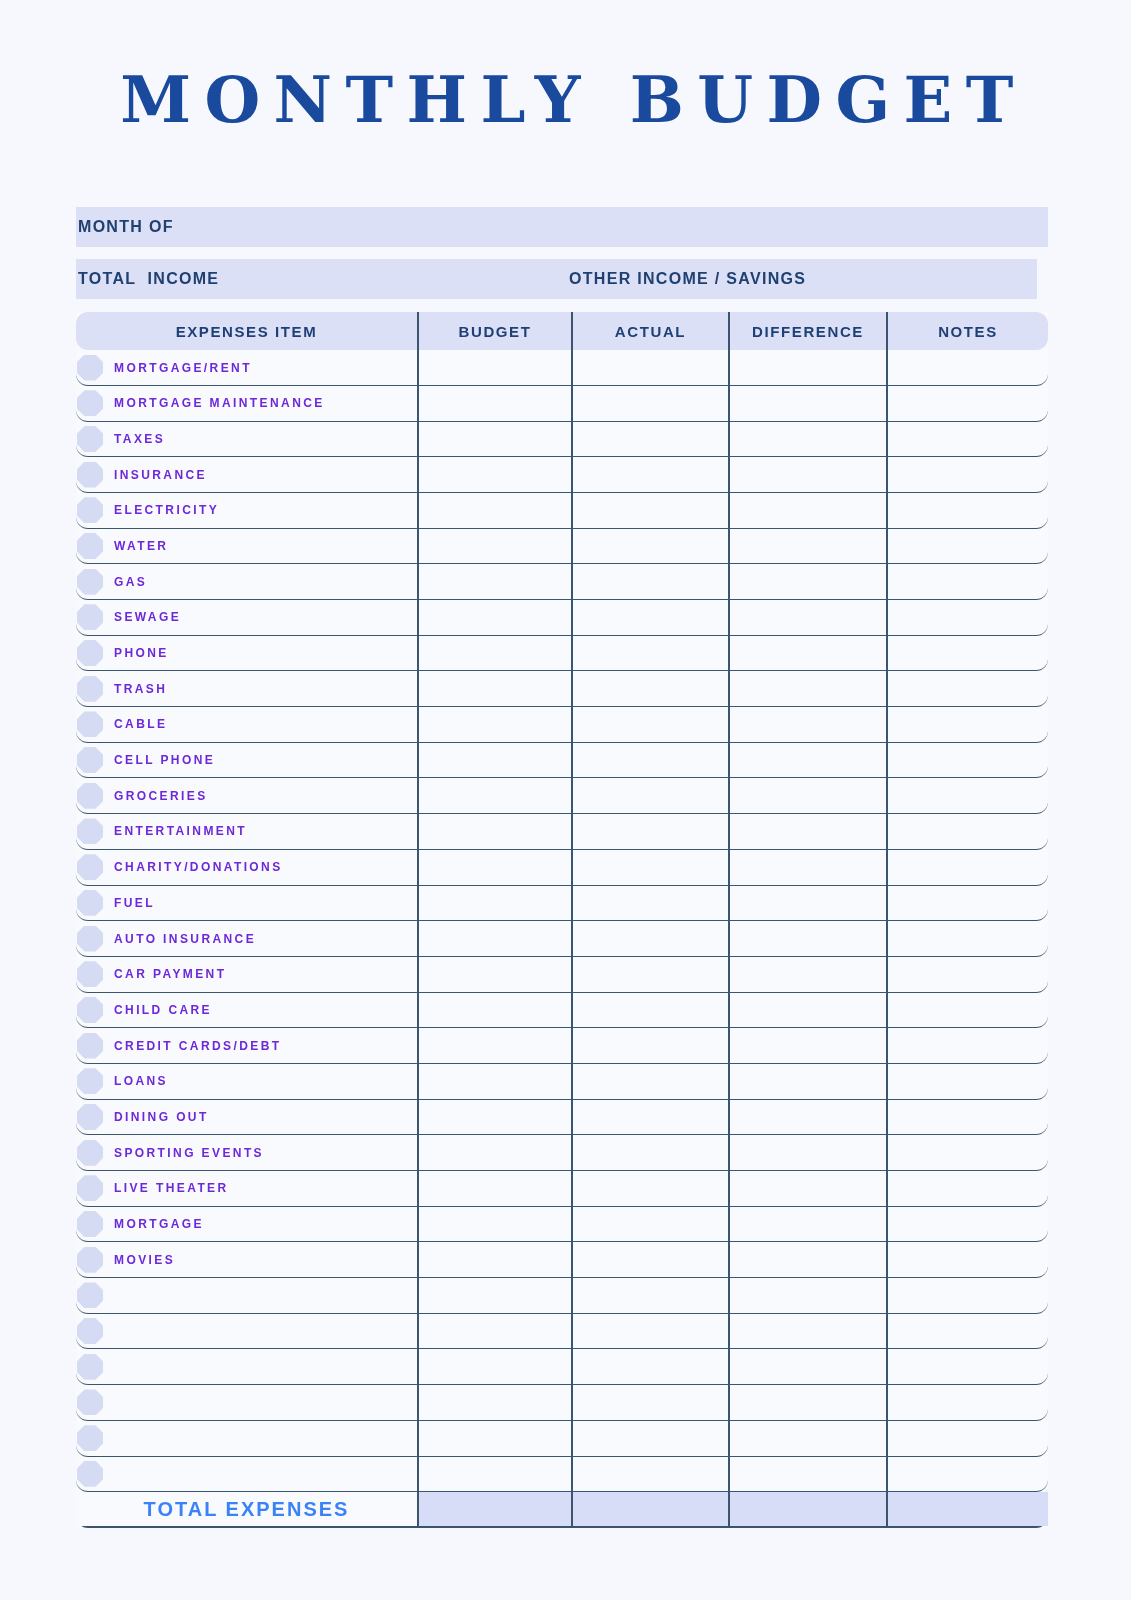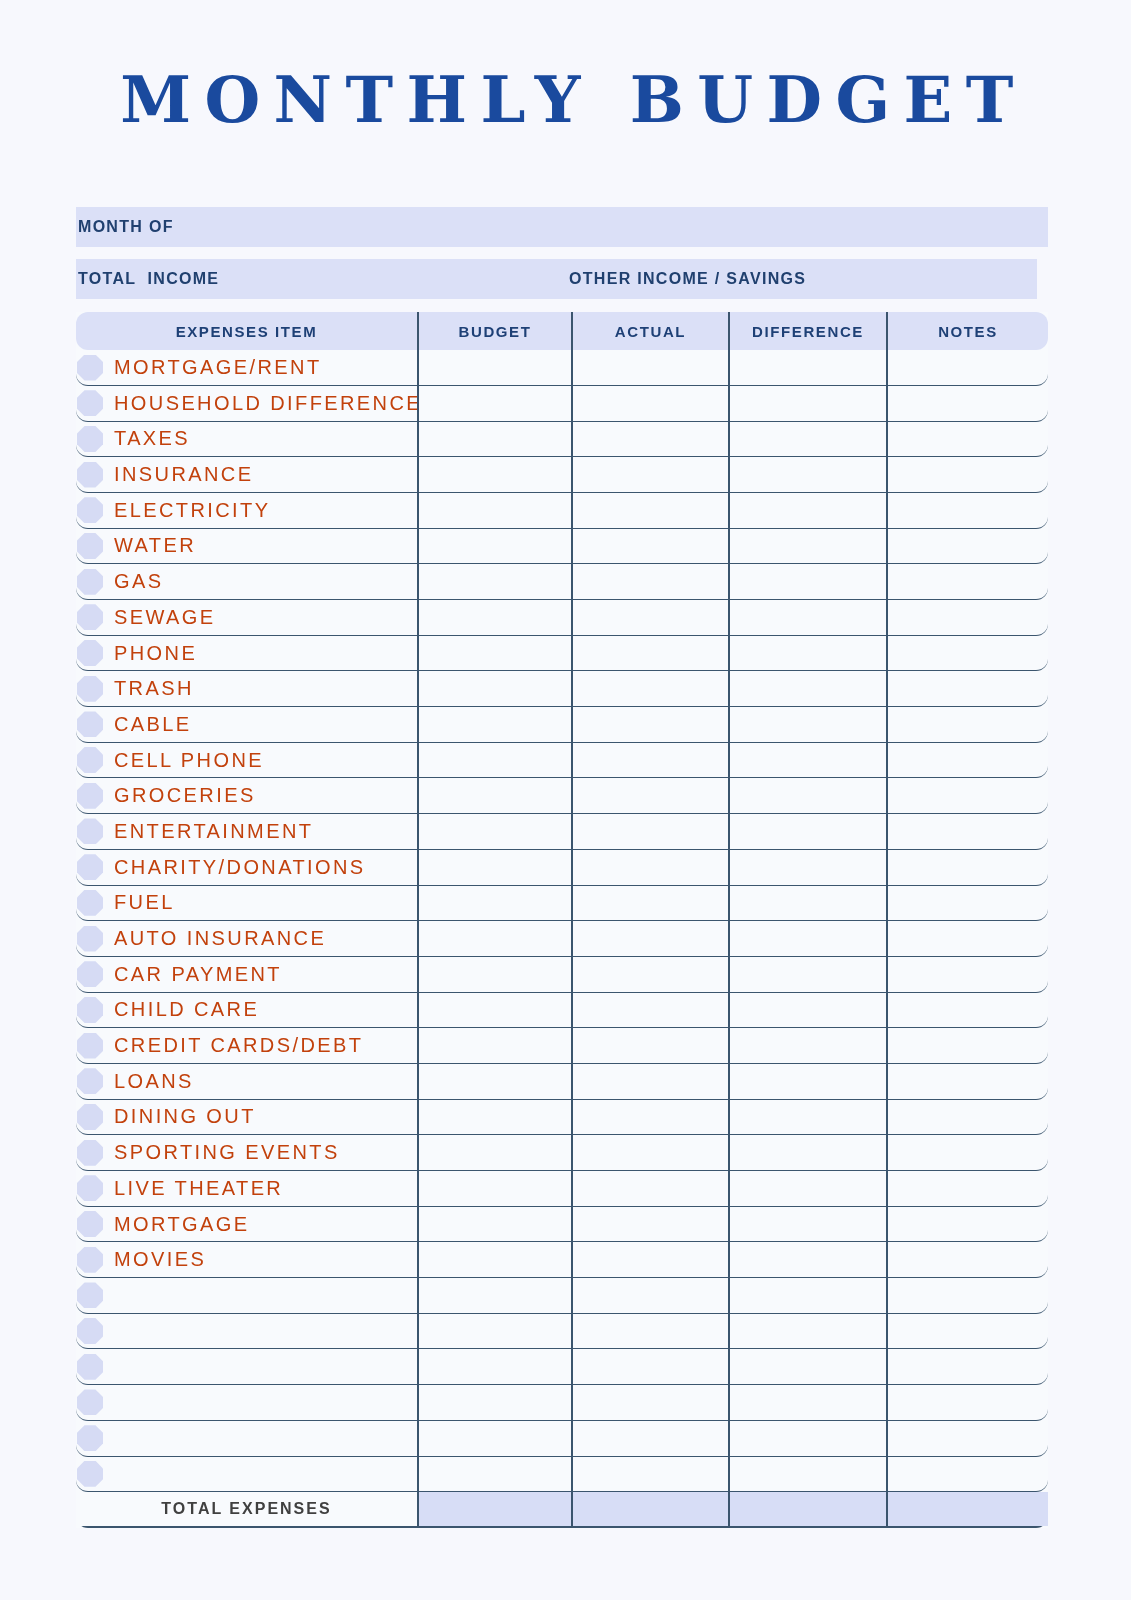--- a/index.html
+++ b/index.html
@@ -91,38 +91,38 @@
   }
   .octagon{
     width:26px;height:26px;
     flex:0 0 26px;
     margin-left:1px;
     background:#d6dbf4;
     clip-path:polygon(29% 0,71% 0,100% 29%,100% 71%,71% 100%,29% 100%,0 71%,0 29%);
   }
   .item-label{
     margin-left:11px;
-    font-size:20px;
-    font-weight:400;
+    font-size:12px;
+    font-weight:700;
     letter-spacing:2.4px;
-    color:#c2410c;
+    color:#6d28d9;
     white-space:nowrap;
   }
 
   .tfoot{
     height:36px;
     border-bottom:2px solid #3b556e;
   }
   .tfoot .c1{justify-content:center;background:#f8fafd;}
   .tfoot .c2,.tfoot .c3,.tfoot .c4,.tfoot .c5{background:#d7ddf6;}
   .foot-label{
-    font-size:16px;
+    font-size:20px;
     font-weight:bold;
     letter-spacing:2px;
-    color:#404040;
+    color:#3b82f6;
   }
 </style>
 </head>
 <body>
 
 <div class="page">
 
   <h1 class="title">MONTHLY BUDGET</h1>
 
   <div class="bar month-bar">
@@ -166,21 +166,21 @@
     </div>
     <div class="cell c2"></div>
     <div class="cell c3"></div>
     <div class="cell c4"></div>
     <div class="cell c5"></div>
   </div>
 
   <div class="trow">
     <div class="cell c1">
       <span class="octagon"></span>
-      <span class="item-label">HOUSEHOLD DIFFERENCE</span>
+      <span class="item-label">MORTGAGE MAINTENANCE</span>
     </div>
     <div class="cell c2"></div>
     <div class="cell c3"></div>
     <div class="cell c4"></div>
     <div class="cell c5"></div>
   </div>
 
   <div class="trow">
     <div class="cell c1">
       <span class="octagon"></span>

